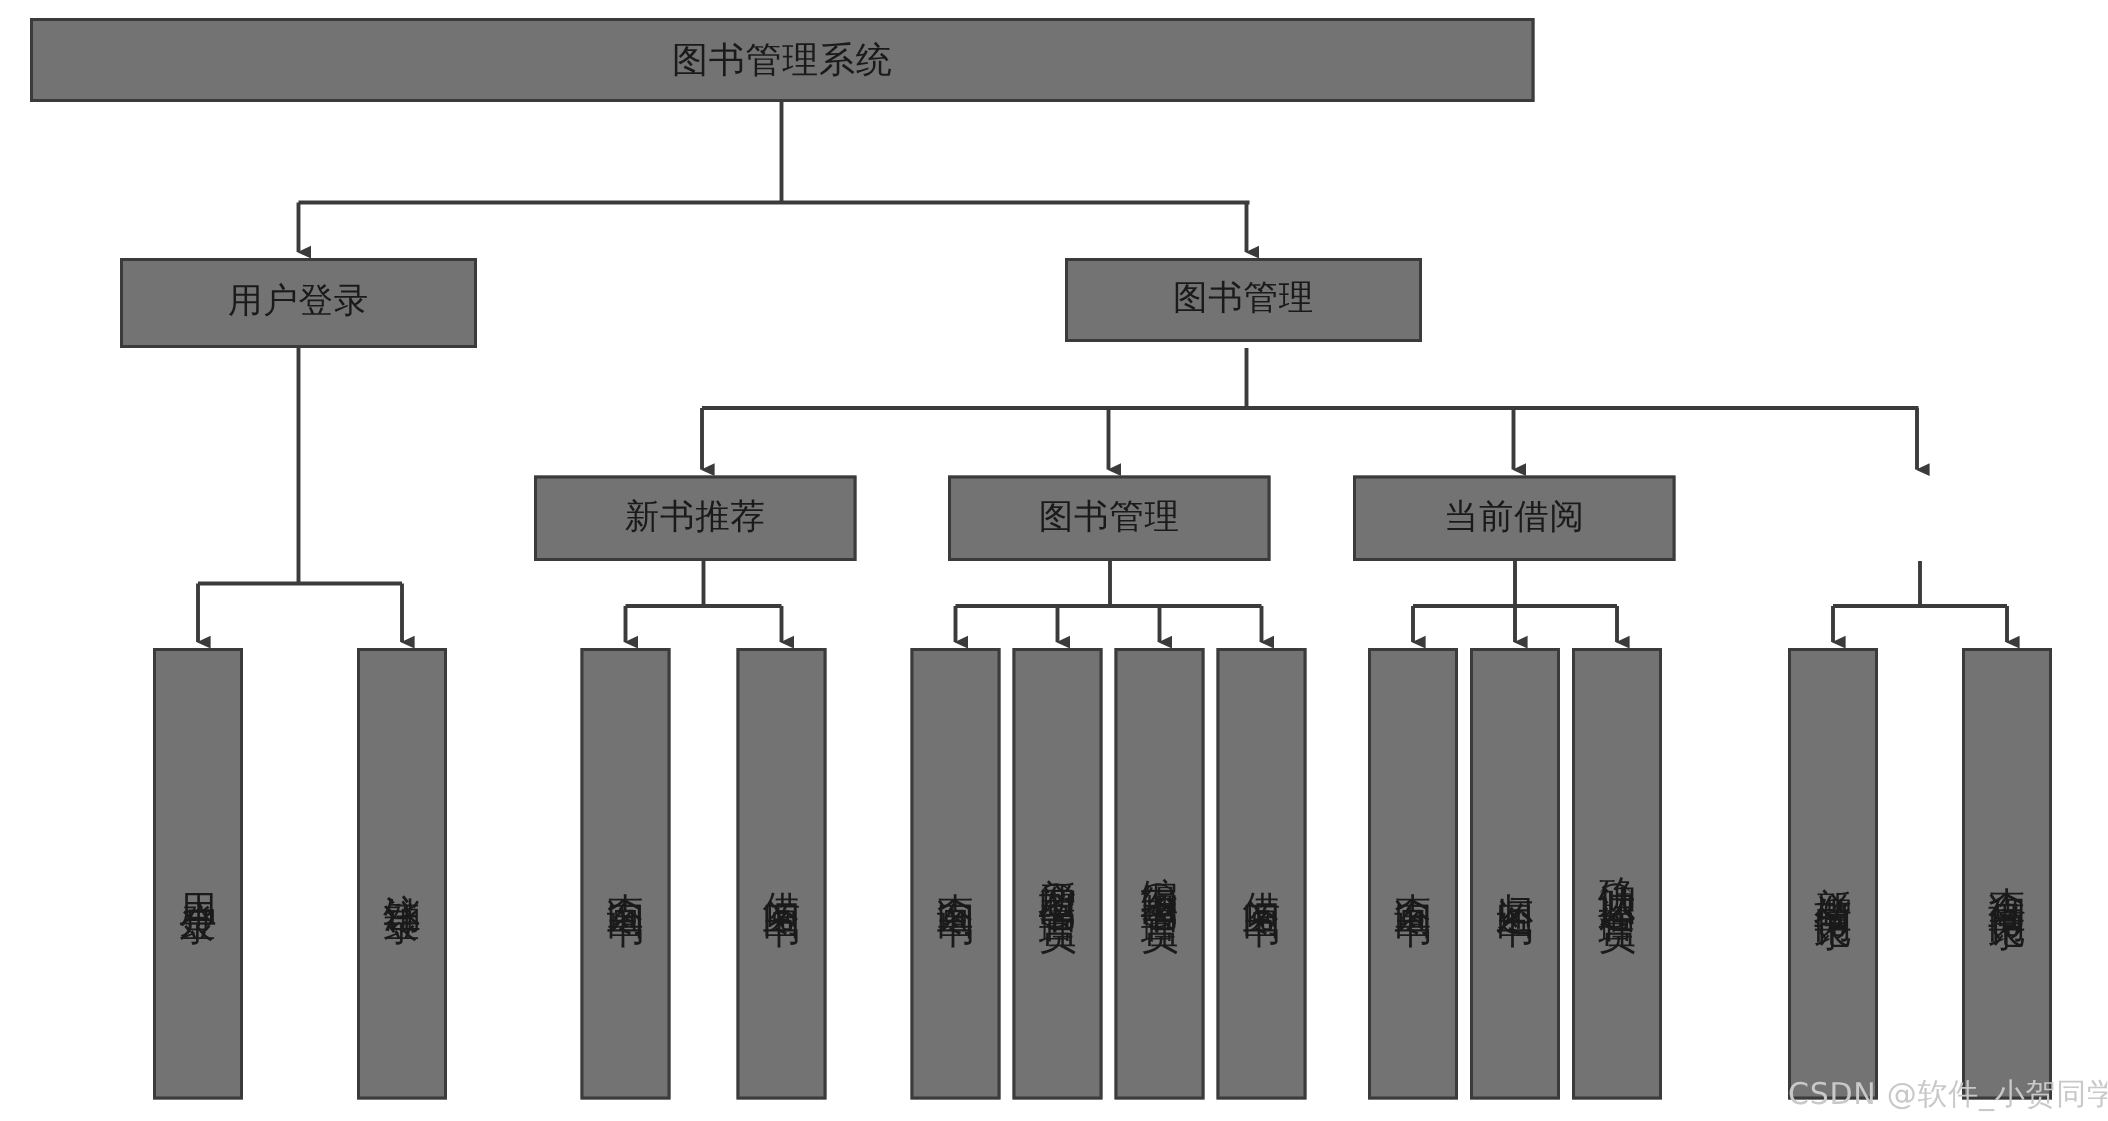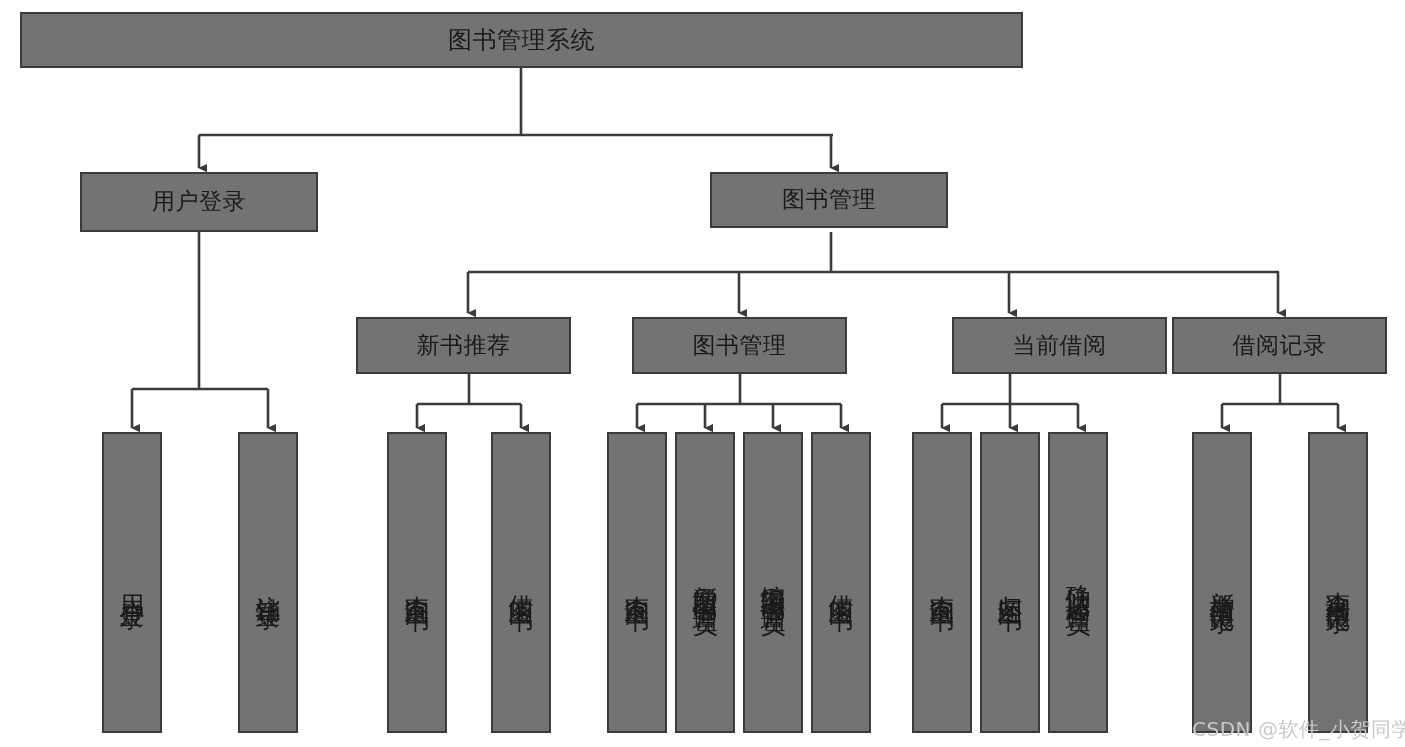--- a/index.html
+++ b/index.html
@@ -137,25 +137,22 @@
   <div class="node h" style="left:710px; top:172px; width:238px; height:56px;">
     <span class="lbl">图书管理</span>
   </div>
 
   <div class="node h" style="left:356px; top:317px; width:215px; height:57px;">
     <span class="lbl">新书推荐</span>
   </div>
   <div class="node h" style="left:632px; top:317px; width:215px; height:57px;">
     <span class="lbl">图书管理</span>
   </div>
-  <div class="node h" style="left:952px; top:317px; width:215px; height:57px;">
+  <div class="node h" style="left:902px; top:317px; width:215px; height:57px;">
     <span class="lbl">当前借阅</span>
-  </div>
-  <div class="node h" style="left:1172px; top:317px; width:215px; height:57px;">
-    <span class="lbl">借阅记录</span>
   </div>
 
   <div class="node v" style="left:102px; top:432px; width:60px; height:301px;">
     <span class="lbl">用户登录</span>
   </div>
   <div class="node v" style="left:238px; top:432px; width:60px; height:301px;">
     <span class="lbl">注销登录</span>
   </div>
 
   <div class="node v" style="left:387px; top:432px; width:60px; height:301px;">

